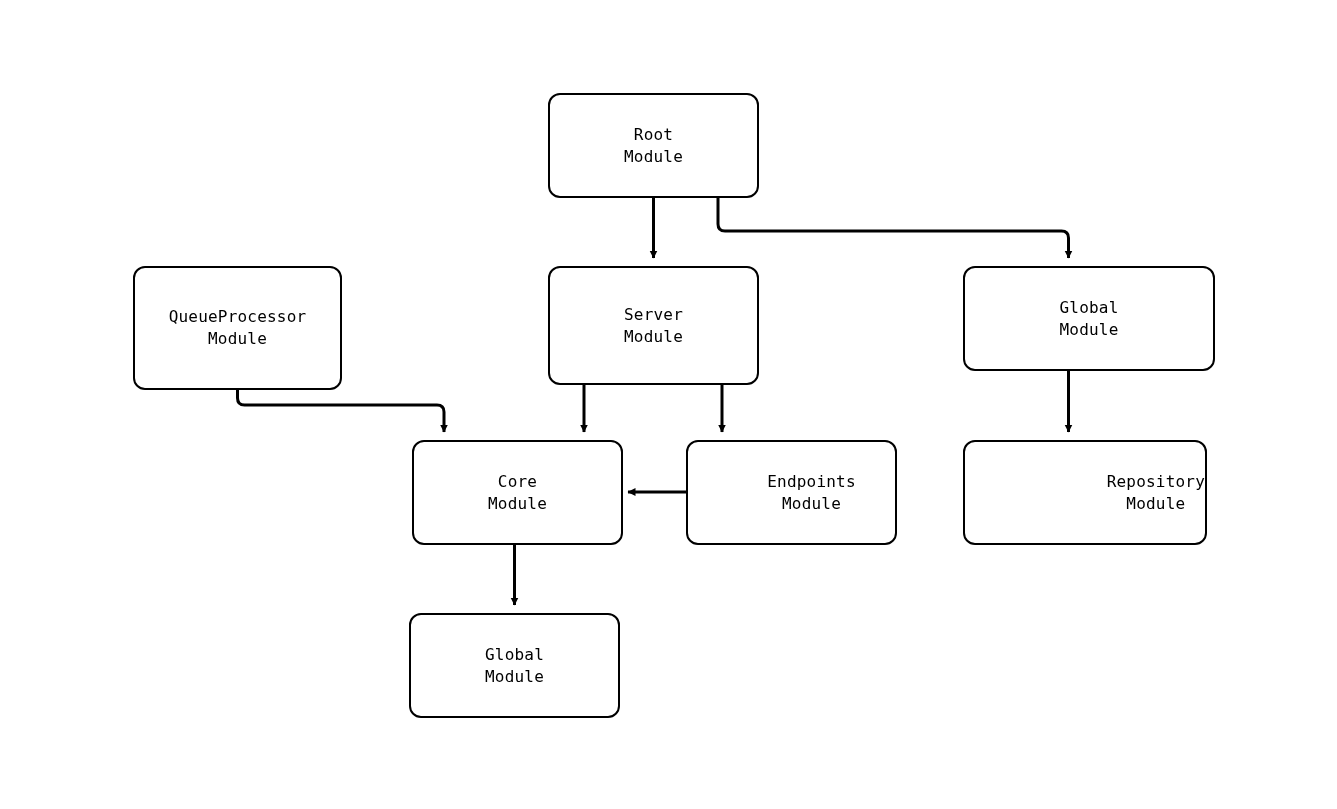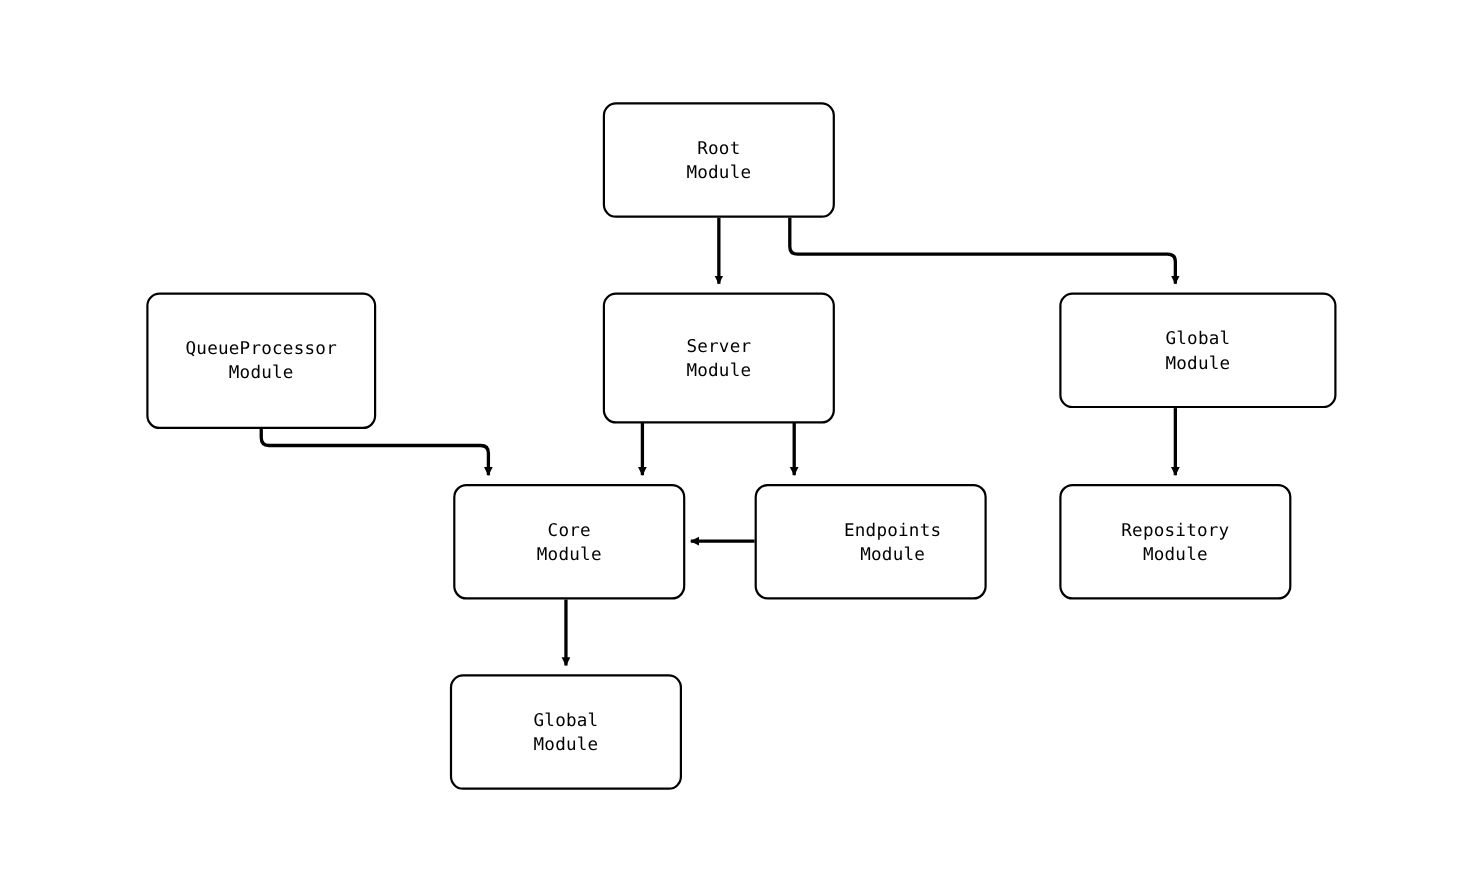--- a/index.html
+++ b/index.html
@@ -99,21 +99,21 @@
   <div class="node" style="left:412px; top:440px; width:211px; height:105px;">
     <span class="node-label">Core
 Module</span>
   </div>
 
   <div class="node" style="left:686px; top:440px; width:211px; height:105px;padding-left:40px;">
     <span class="node-label">Endpoints
 Module</span>
   </div>
 
-  <div class="node" style="left:963px; top:440px; width:211px; height:105px;">
+  <div class="node" style="left:963px; top:440px; width:244px; height:105px;justify-content:flex-end;">
     <span class="node-label">Repository
 Module</span>
   </div>
 
   <div class="node" style="left:409px; top:613px; width:211px; height:105px;">
     <span class="node-label">Global
 Module</span>
   </div>
 
 </div>

